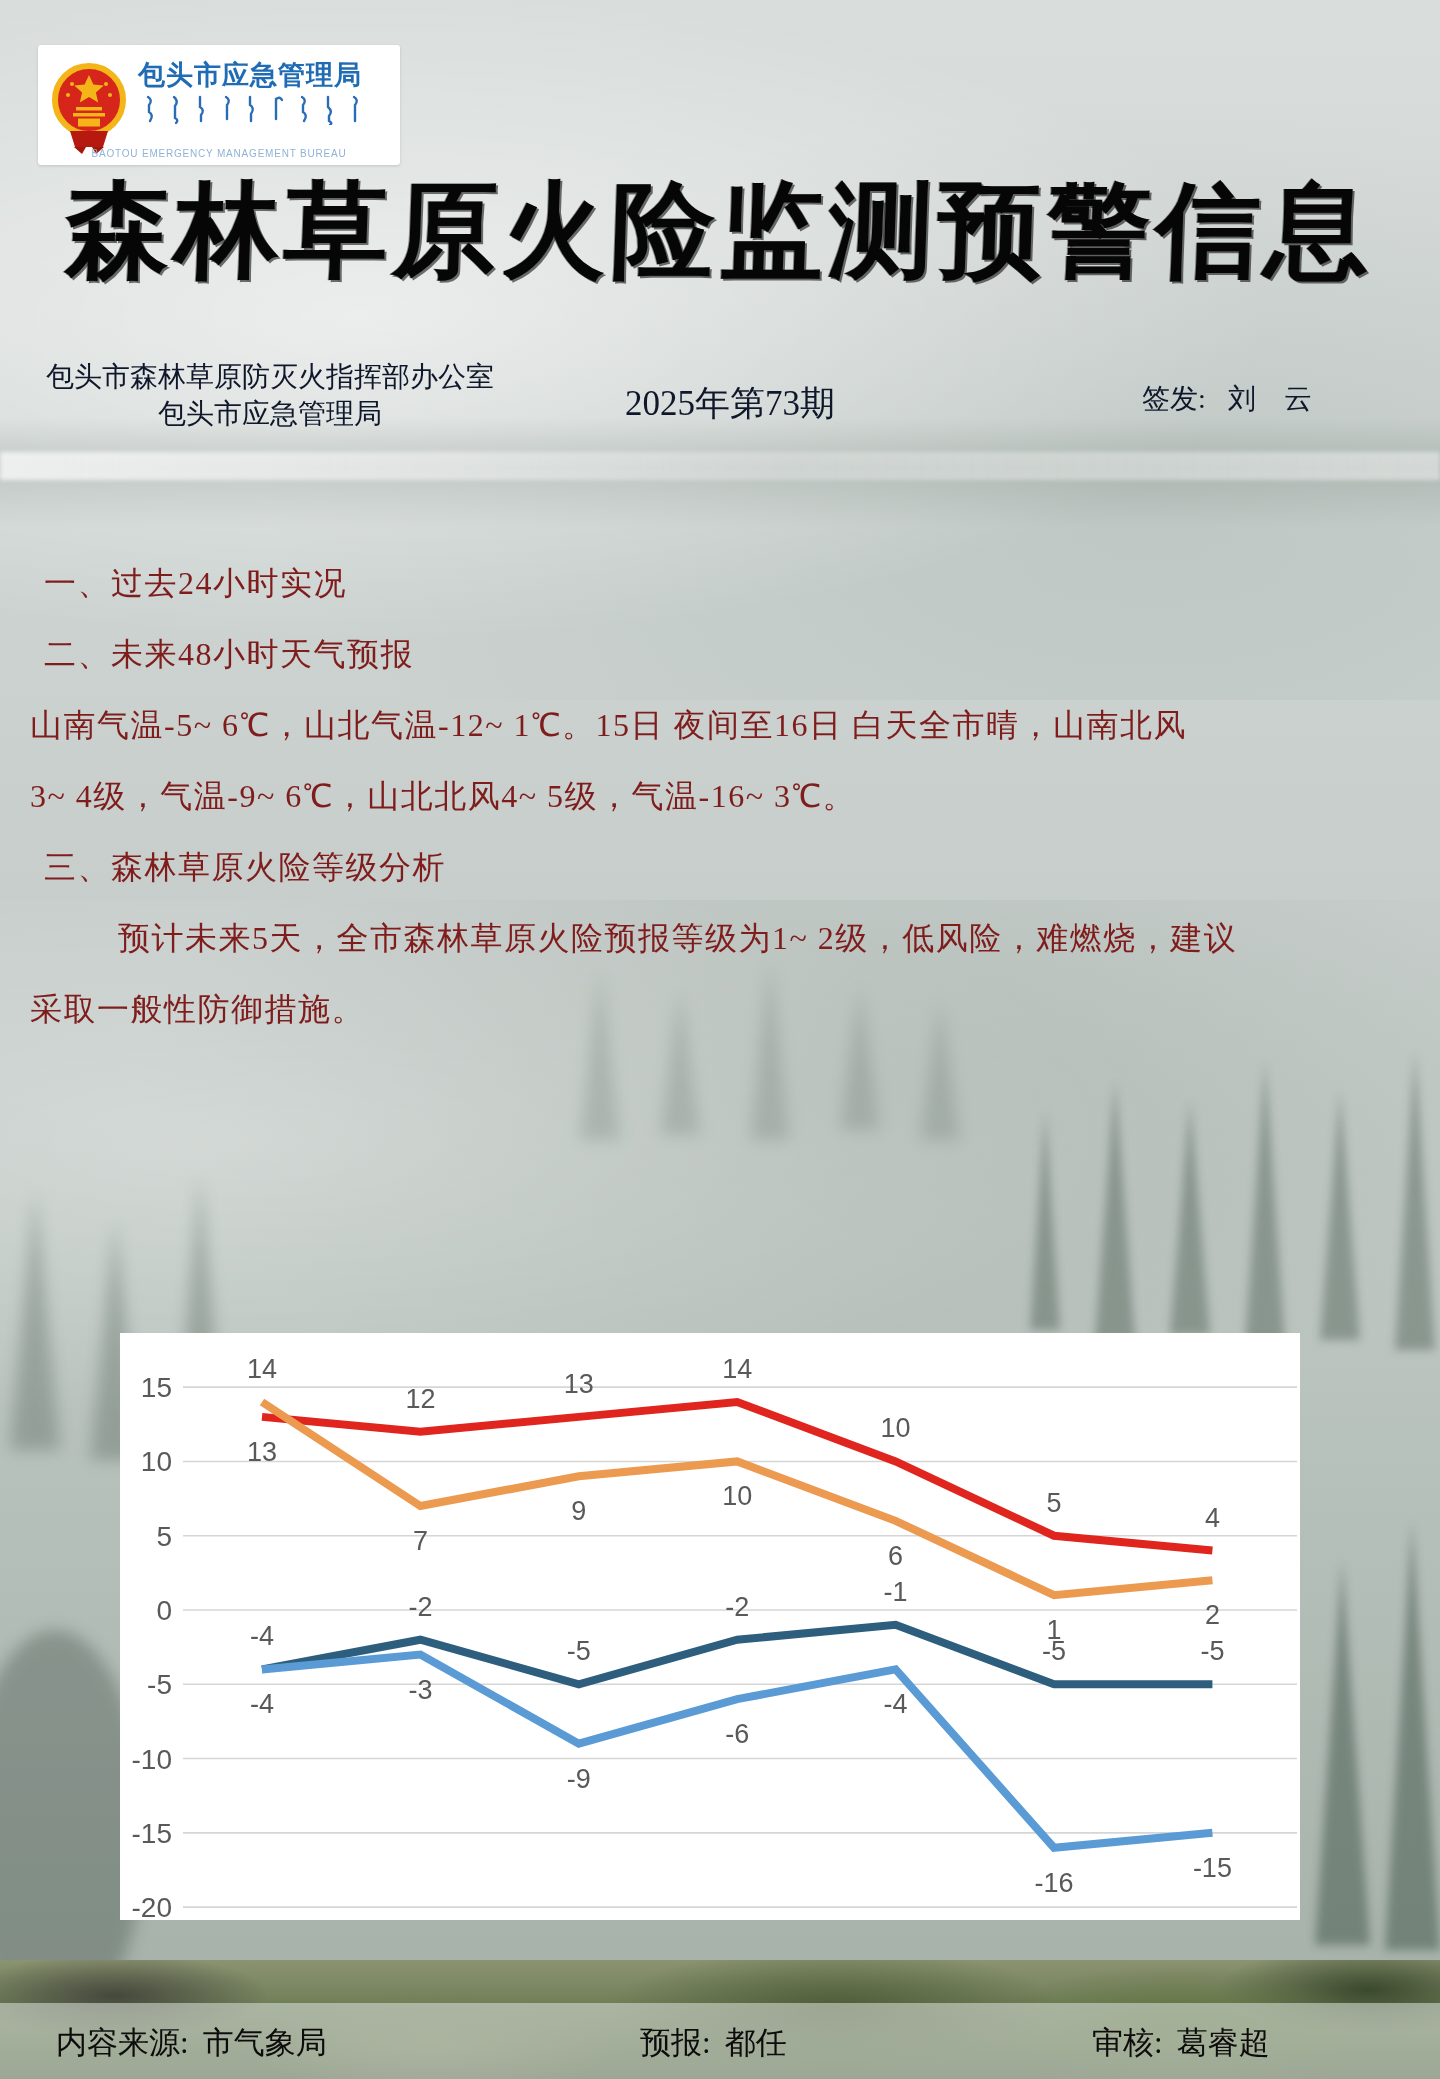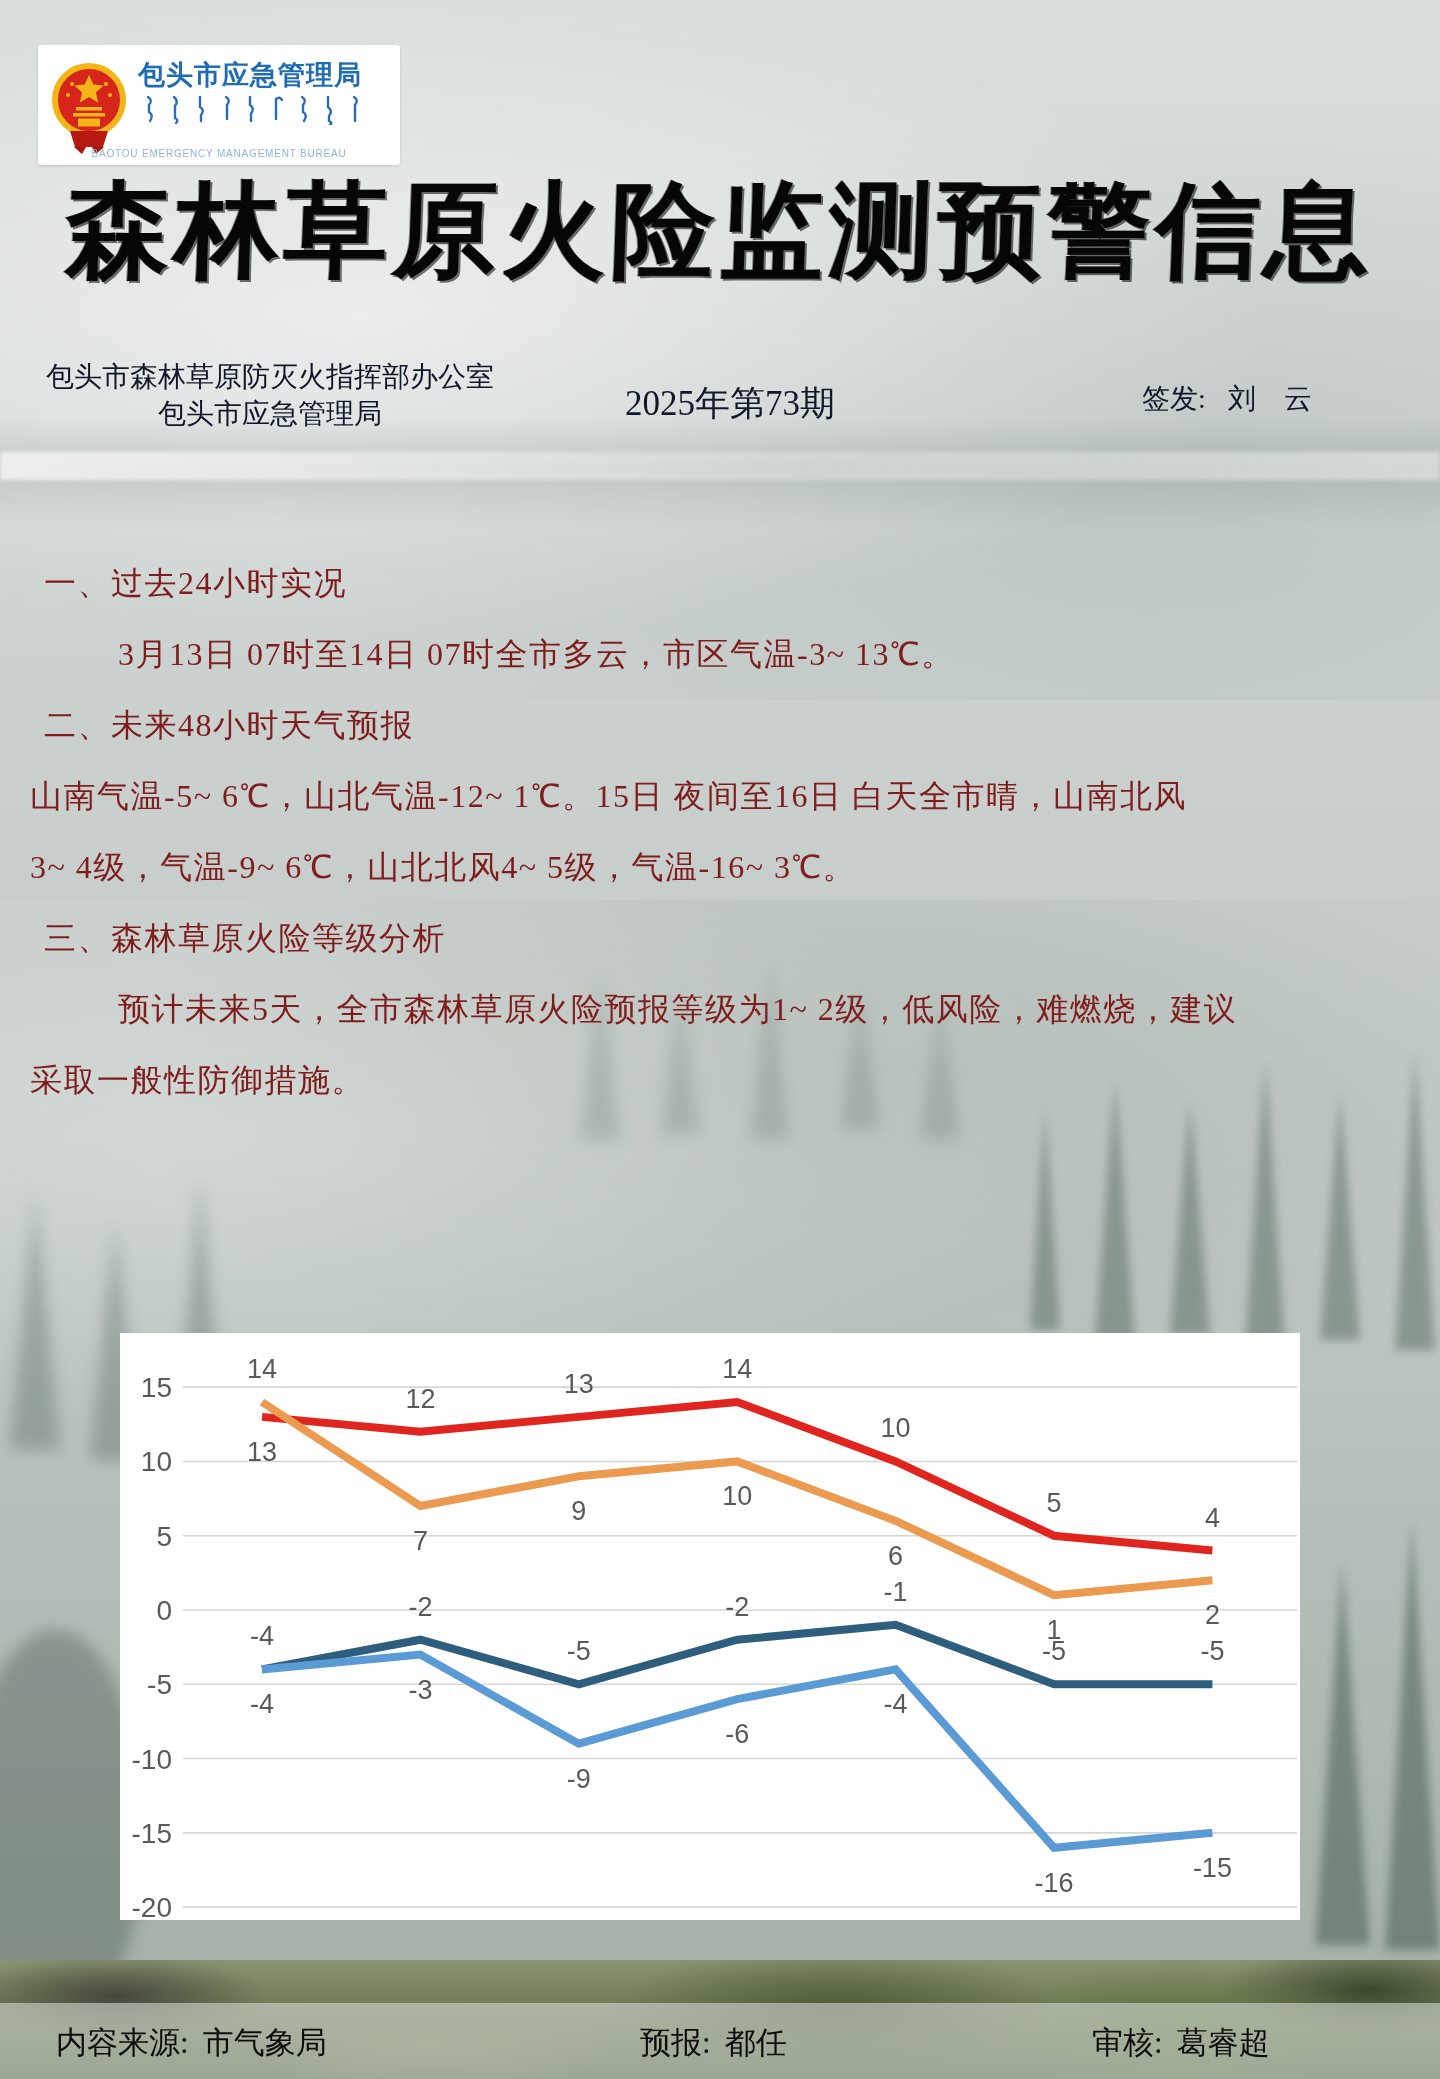--- a/index.html
+++ b/index.html
@@ -168,21 +168,20 @@
       <div>包头市应急管理局</div>
     </div>
     <div class="issue-no">2025年第73期</div>
     <div class="signer">
       <span>签发:</span><span class="gap"></span><span>刘　云</span>
     </div>
   </div>
 
   <div class="body-text">
     <div class="line l-head">一、过去24小时实况</div>
-    <div class="line l-indent">3月13日 07时至14日 07时全市多云，市区气温-3~ 13℃。</div>
     <div class="line l-head">二、未来48小时天气预报</div>
     <div class="line l-cont">山南气温-5~ 6℃，山北气温-12~ 1℃。15日 夜间至16日 白天全市晴，山南北风</div>
     <div class="line l-cont">3~ 4级，气温-9~ 6℃，山北北风4~ 5级，气温-16~ 3℃。</div>
     <div class="line l-head">三、森林草原火险等级分析</div>
     <div class="line l-indent">预计未来5天，全市森林草原火险预报等级为1~ 2级，低风险，难燃烧，建议</div>
     <div class="line l-cont">采取一般性防御措施。</div>
   </div>
 
   <div class="chart-panel">
     <svg id="chart-svg" viewBox="0 0 1180 587">

